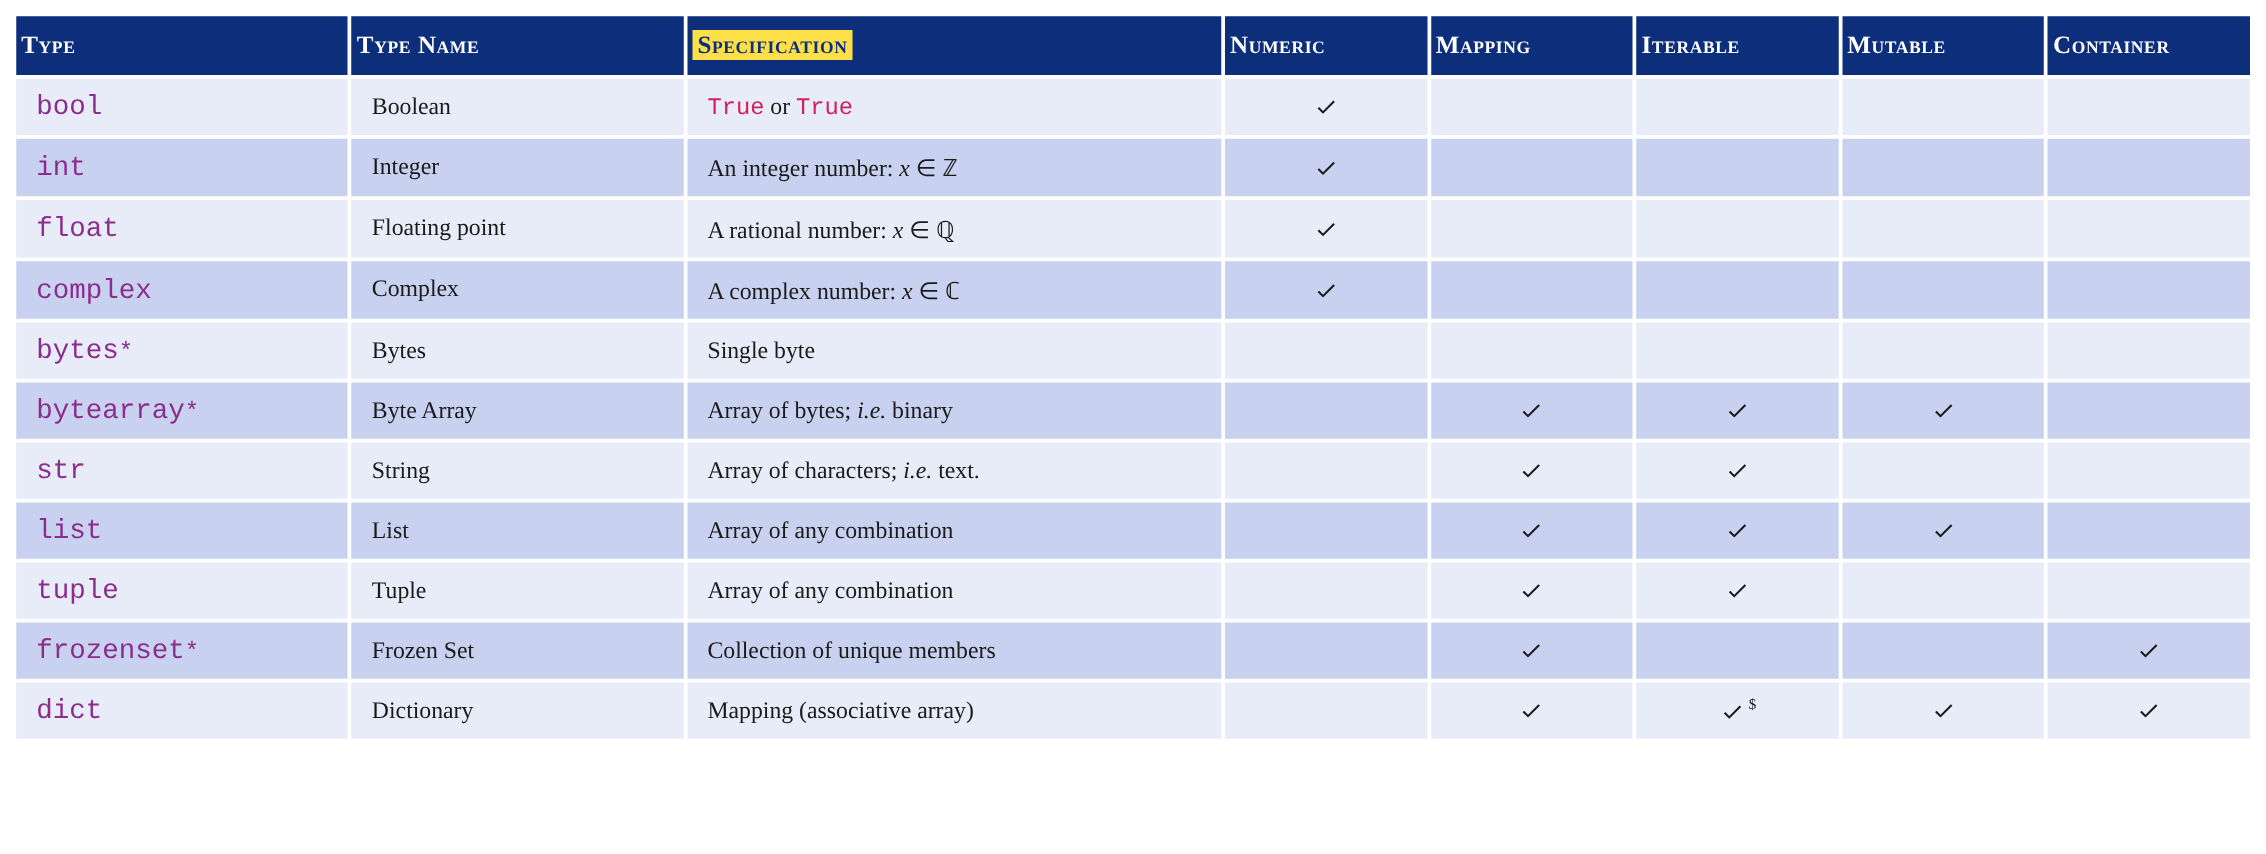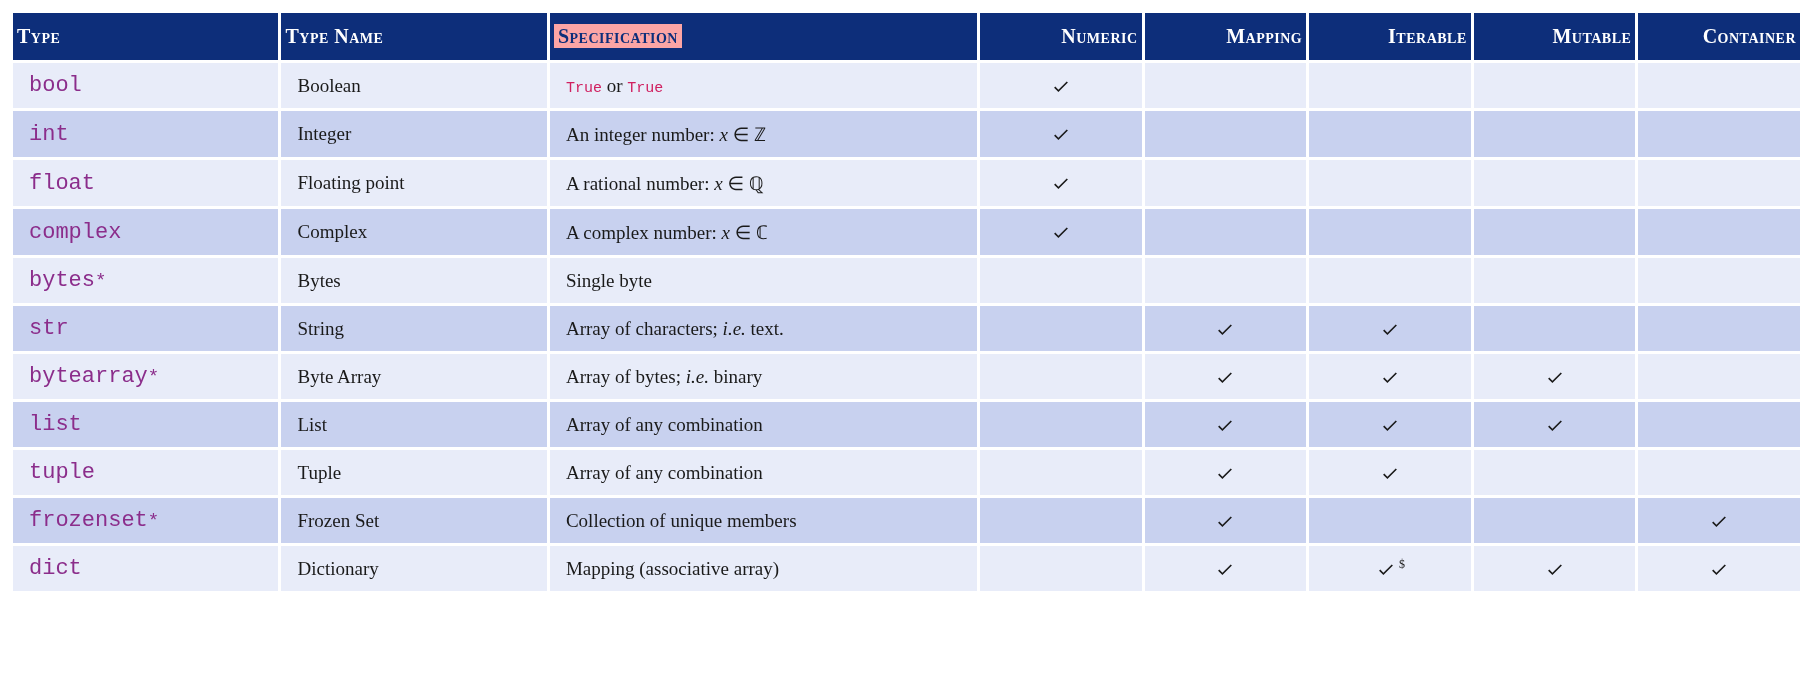--- a/index.html
+++ b/index.html
@@ -18,44 +18,44 @@
   th {
     background: #0d2e7a;
     color: #fff;
     font-variant: small-caps;
     font-weight: bold;
     text-align: left;
     padding: 12px 4px;
     font-size: 20px;
     letter-spacing: 0.5px;
   }
-  th.center { text-align: right; }
+  th.center { text-align: left; }
   th .hl {
-    background: #fca5a5;
+    background: #fde047;
     color: #0d2e7a;
     padding: 1px 4px;
   }
   td {
     padding: 10px 16px;
     font-size: 19px;
     color: #1a1a1a;
     vertical-align: middle;
   }
   tbody tr:nth-child(odd) td { background: #e8ecf9; }
   tbody tr:nth-child(even) td { background: #c8d1ef; }
   td.center { text-align: center; }
   .code {
     font-family: 'Courier New', Courier, monospace;
     color: #8b2d8b;
     font-size: 22px;
   }
   .keyword {
     font-family: 'Courier New', Courier, monospace;
     color: #d02060;
-    font-size: 15px;
+    font-size: 19px;
   }
   .star { color: #8b2d8b; font-family: 'Courier New', Courier, monospace; }
   .italic { font-style: italic; }
   .math { font-style: italic; font-family: Georgia, serif; }
   .bb { font-family: Georgia, serif; }
   .check-svg { width: 22px; height: 20px; display: inline-block; vertical-align: middle; }
   .sup { font-size: 12px; vertical-align: super; margin-left: 2px; }
   col.c1 { width: 230px; }
   col.c2 { width: 230px; }
   col.c3 { width: 370px; }
@@ -140,47 +140,47 @@
         <td><span class="code">bytes</span><span class="star">*</span></td>
         <td>Bytes</td>
         <td>Single byte</td>
         <td class="center"></td>
         <td class="center"></td>
         <td class="center"></td>
         <td class="center"></td>
         <td class="center"></td>
       </tr>
       <tr>
+        <td><span class="code">bytearray</span><span class="star">*</span></td>
+        <td>Byte Array</td>
+        <td><span>Array of bytes; </span><span class="italic">i.e.</span><span> binary</span></td>
+        <td class="center"></td>
+        <td class="center"><svg class="check-svg" viewBox="0 0 24 24">
+            <path fill="#1a1a1a" d="M20.285 6.709l-11.39 11.39-5.18-5.18 1.414-1.414 3.766 3.766 9.976-9.976z"></path>
+          </svg></td>
+        <td class="center"><svg class="check-svg" viewBox="0 0 24 24">
+            <path fill="#1a1a1a" d="M20.285 6.709l-11.39 11.39-5.18-5.18 1.414-1.414 3.766 3.766 9.976-9.976z"></path>
+          </svg></td>
+        <td class="center"><svg class="check-svg" viewBox="0 0 24 24">
+            <path fill="#1a1a1a" d="M20.285 6.709l-11.39 11.39-5.18-5.18 1.414-1.414 3.766 3.766 9.976-9.976z"></path>
+          </svg></td>
+        <td class="center"></td>
+      </tr>
+      <tr>
         <td><span class="code">str</span></td>
         <td>String</td>
         <td><span>Array of characters; </span><span class="italic">i.e.</span><span> text.</span></td>
         <td class="center"></td>
         <td class="center"><svg class="check-svg" viewBox="0 0 24 24">
             <path fill="#1a1a1a" d="M20.285 6.709l-11.39 11.39-5.18-5.18 1.414-1.414 3.766 3.766 9.976-9.976z"></path>
           </svg></td>
         <td class="center"><svg class="check-svg" viewBox="0 0 24 24">
             <path fill="#1a1a1a" d="M20.285 6.709l-11.39 11.39-5.18-5.18 1.414-1.414 3.766 3.766 9.976-9.976z"></path>
           </svg></td>
         <td class="center"></td>
-        <td class="center"></td>
-      </tr>
-      <tr>
-        <td><span class="code">bytearray</span><span class="star">*</span></td>
-        <td>Byte Array</td>
-        <td><span>Array of bytes; </span><span class="italic">i.e.</span><span> binary</span></td>
-        <td class="center"></td>
-        <td class="center"><svg class="check-svg" viewBox="0 0 24 24">
-            <path fill="#1a1a1a" d="M20.285 6.709l-11.39 11.39-5.18-5.18 1.414-1.414 3.766 3.766 9.976-9.976z"></path>
-          </svg></td>
-        <td class="center"><svg class="check-svg" viewBox="0 0 24 24">
-            <path fill="#1a1a1a" d="M20.285 6.709l-11.39 11.39-5.18-5.18 1.414-1.414 3.766 3.766 9.976-9.976z"></path>
-          </svg></td>
-        <td class="center"><svg class="check-svg" viewBox="0 0 24 24">
-            <path fill="#1a1a1a" d="M20.285 6.709l-11.39 11.39-5.18-5.18 1.414-1.414 3.766 3.766 9.976-9.976z"></path>
-          </svg></td>
         <td class="center"></td>
       </tr>
       <tr>
         <td><span class="code">list</span></td>
         <td>List</td>
         <td>Array of any combination</td>
         <td class="center"></td>
         <td class="center"><svg class="check-svg" viewBox="0 0 24 24">
             <path fill="#1a1a1a" d="M20.285 6.709l-11.39 11.39-5.18-5.18 1.414-1.414 3.766 3.766 9.976-9.976z"></path>
           </svg></td>

